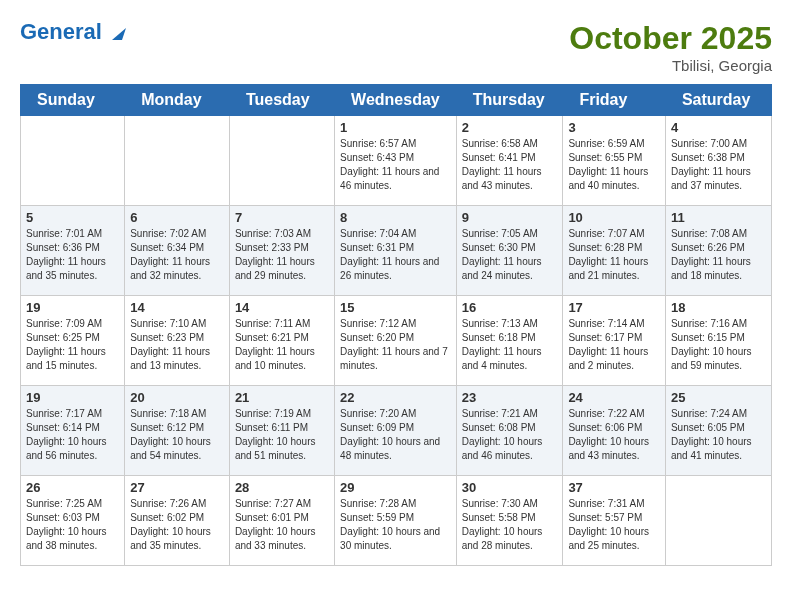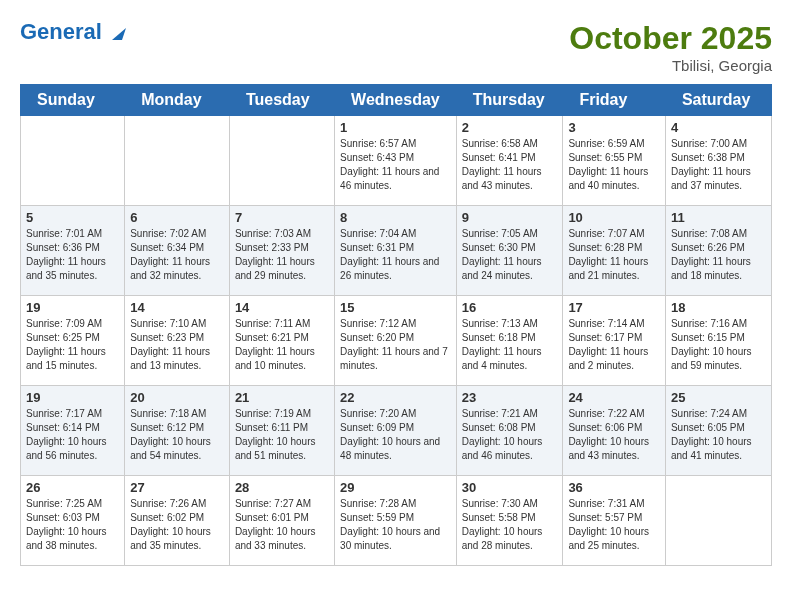--- a/index.html
+++ b/index.html
@@ -301,21 +301,21 @@
 Sunset: 5:59 PM
 Daylight: 10 hours and 30 minutes.</div>
         </td>
         <td>
           <span class="day-number">30</span>
           <div class="day-info">Sunrise: 7:30 AM
 Sunset: 5:58 PM
 Daylight: 10 hours and 28 minutes.</div>
         </td>
         <td>
-          <span class="day-number">36</span>
+          <span class="day-number">37</span>
           <div class="day-info">Sunrise: 7:31 AM
 Sunset: 5:57 PM
 Daylight: 10 hours and 25 minutes.</div>
         </td>
         <td class="empty-cell"></td>
       </tr>
     </tbody>
 </table>
 
 </body></html>

